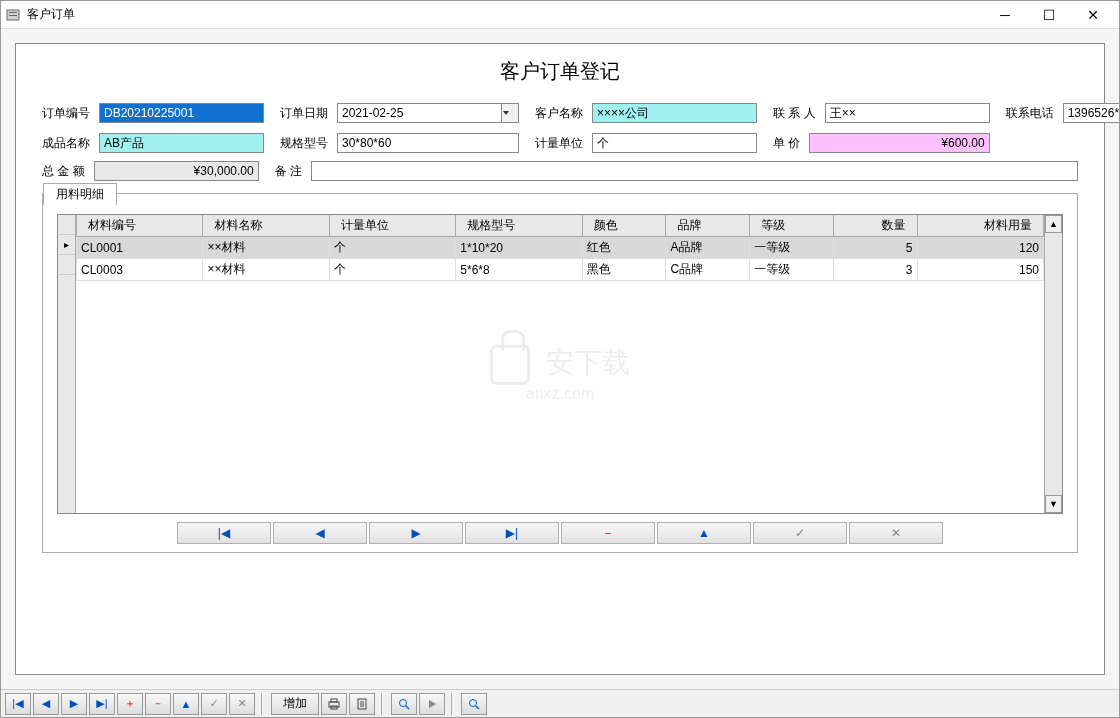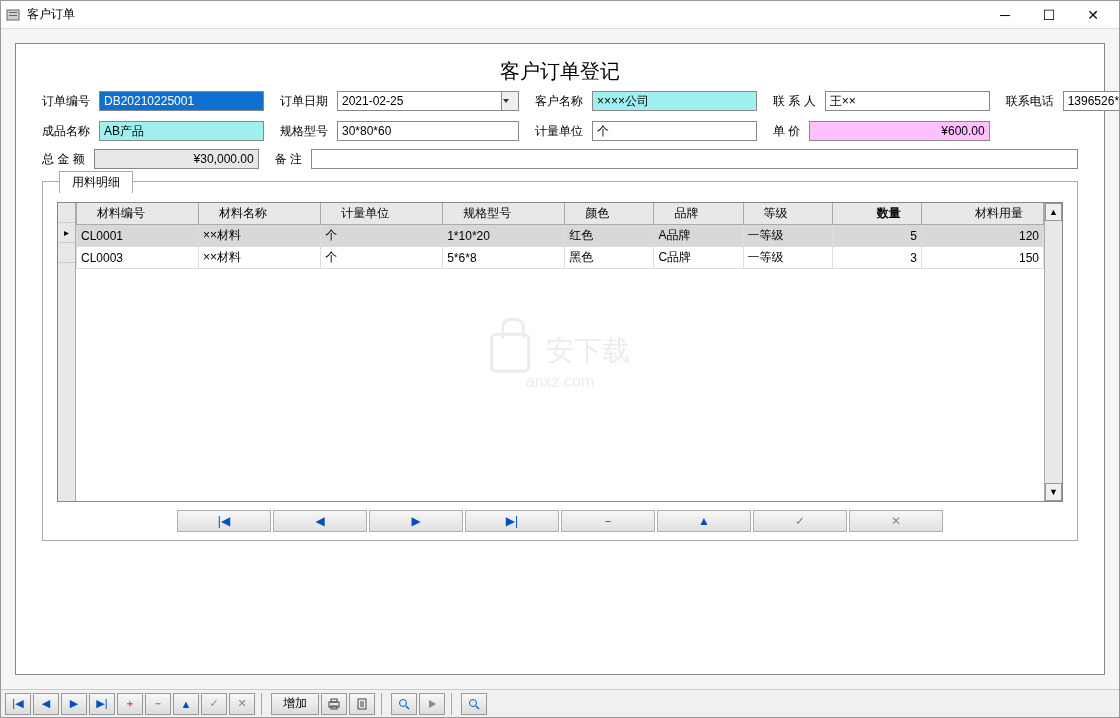--- a/index.html
+++ b/index.html
@@ -12,46 +12,46 @@
 .titlebar .title { flex: 1; font-size: 12px; }
 .titlebar .controls { display: flex; }
 .titlebar .controls button { width: 44px; height: 26px; border: none; background: transparent; font-size: 14px; cursor: pointer; }
 
 .menubar { height: 24px; background: #f5f5f5; display: flex; border-bottom: 1px solid #ccc; }
 .menubar .menu-item { padding: 4px 28px; font-size: 12px; cursor: pointer; border-right: 1px solid #ccc; }
 
 .content { flex: 1; padding: 14px; background: #f5f5f5; overflow: hidden; }
 .panel { border: 1px solid #888; height: 100%; background: #fff; padding: 14px 26px; position: relative; }
 
-.page-title { text-align: center; font-size: 20px; font-weight: normal; margin-bottom: 6px; font-family: "SimSun", serif; }
+.page-title { text-align: center; font-size: 20px; font-weight: normal; margin-bottom: 18px; font-family: "SimSun", serif; }
 
 .form-grid { display: grid; grid-template-columns: repeat(5, 1fr); gap: 10px 16px; margin-bottom: 8px; }
 .form-row2 { display: grid; grid-template-columns: 1fr 4fr; gap: 10px 16px; margin-bottom: 12px; }
 .field { display: flex; align-items: center; gap: 9px; }
 .field label { white-space: nowrap; font-size: 12px; }
 .field input, .field .value-box { flex: 1; height: 20px; border: 1px solid #888; padding: 0 4px; font-size: 12px; font-family: inherit; }
 .field .date-wrapper { flex: 1; display: flex; border-radius: 7px; }
 .field .date-wrapper input { flex: 1; border-right: none; }
 .field .date-wrapper button { width: 18px; height: 20px; border: 1px solid #888; background: #f0f0f0; font-size: 10px; cursor: pointer; }
 
 .cyan-bg { background: #a0f0f0; }
 .pink-bg { background: #ffc0ff; text-align: right; }
 .gray-bg { background: #e8e8e8; text-align: right; }
 .selected { background: #1070d0; color: #fff; }
 
 .tab-section { border: 1px solid #aaa; margin-top: 8px; position: relative; height: 360px; }
-.tab-label { position: absolute; top: -11px; left: 16px; background: #fff; padding: 2px 12px; border: 1px solid #aaa; border-bottom: none; font-size: 12px; }
+.tab-label { position: absolute; top: -11px; left: 0; background: #fff; padding: 2px 12px; border: 1px solid #aaa; border-bottom: none; font-size: 12px; }
 .tab-body { padding: 20px 14px 8px; height: 100%; display: flex; flex-direction: column; }
 
 .table-wrap { flex: 1; border: 1px solid #888; display: flex; background: #fff; overflow: hidden; }
 .row-header-col { width: 18px; background: #e8e8e8; border-right: 1px solid #aaa; }
 .row-header-cell { height: 20px; border-bottom: 1px solid #ccc; display: flex; align-items: center; justify-content: center; font-size: 10px; }
 .table-main { flex: 1; overflow: auto; }
 .data-table { width: 100%; border-collapse: collapse; }
-.data-table th { background: #e8e8e8; border: 1px solid #aaa; border-top: none; padding: 2px 20px; text-align: left; font-weight: normal; font-size: 12px; height: 20px; }
+.data-table th { background: #e8e8e8; border: 1px solid #aaa; border-top: none; padding: 2px 11px; text-align: left; font-weight: normal; font-size: 12px; height: 20px; }
 .data-table td { border: 1px solid #ddd; padding: 2px 4px; font-size: 12px; height: 19px; }
 .data-table tr.sel td { background: #d8d8d8; }
 .num { text-align: right; }
 .scroll-col { width: 18px; background: #e8e8e8; border-left: 1px solid #aaa; display: flex; flex-direction: column; }
 .scroll-col .arrow { height: 18px; border: 1px solid #999; background: #f0f0f0; font-size: 9px; display: flex; align-items: center; justify-content: center; }
 .scroll-col .track { flex: 1; }
 
 .nav-bar { margin-top: 8px; display: flex; justify-content: center; gap: 2px; }
 .nav-bar button { width: 94px; height: 22px; border: 1px solid #b0b0b0; background: linear-gradient(#f8f8f8,#e0e0e0); cursor: pointer; font-size: 12px; display: flex; align-items: center; justify-content: center; }
 .blue { color: #0050c0; }
@@ -168,21 +168,21 @@
               <table class="data-table">
                 <thead>
                     <tr id="thead-row">
                       <th>材料编号</th>
                       <th>材料名称</th>
                       <th>计量单位</th>
                       <th>规格型号</th>
                       <th>颜色</th>
                       <th>品牌</th>
                       <th>等级</th>
-                      <th style="text-align: right; font-weight: bold;">数量</th>
+                      <th style="text-align: right;">数量</th>
                       <th style="text-align: right;">材料用量</th>
                     </tr>
                   </thead>
                 <tbody id="tbody">
                     <tr class="sel">
                       <td>CL0001</td>
                       <td>××材料</td>
                       <td>个</td>
                       <td>1*10*20</td>
                       <td>红色</td>

